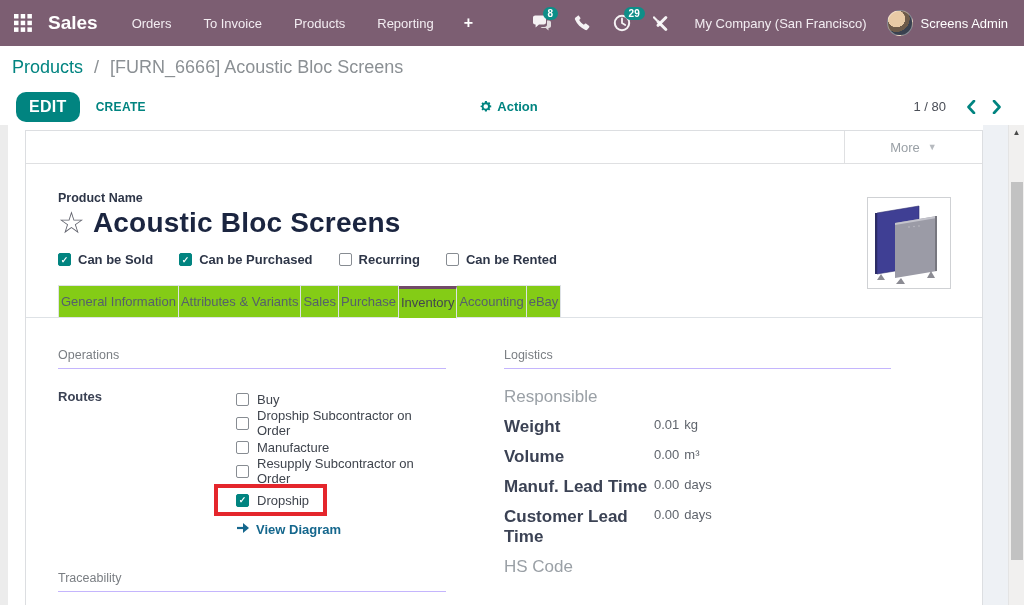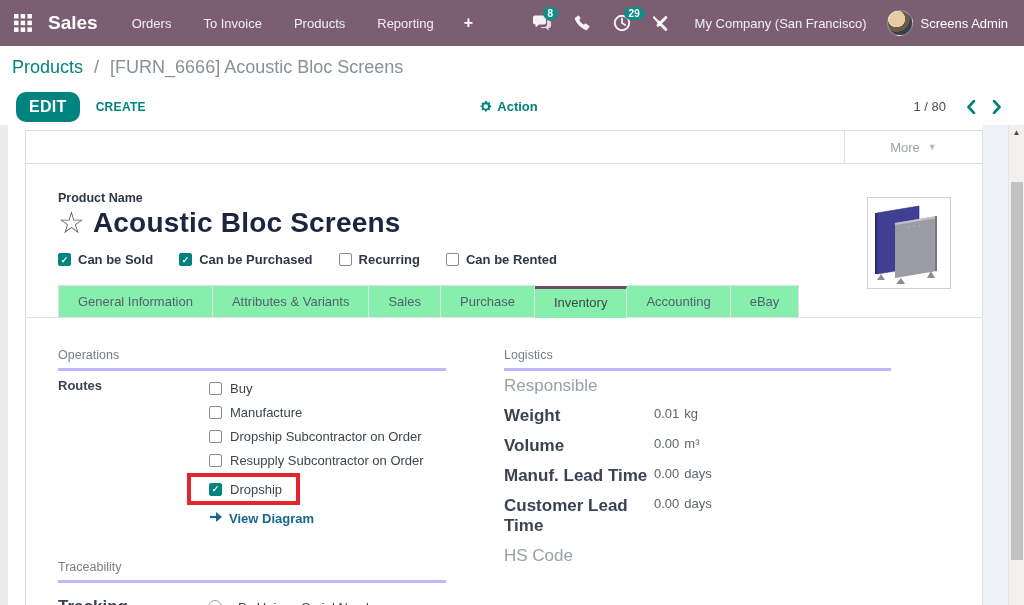--- a/index.html
+++ b/index.html
@@ -59,30 +59,30 @@
   .flag-label { font-weight:bold; color:#2e3648; font-size:13px; }
   .cb { width:13px; height:13px; border:1px solid #878c92; border-radius:2px; background:#fff; display:inline-flex; align-items:center; justify-content:center; flex:0 0 auto; }
   .cb.checked { background:#018480; border-color:#018480; color:#fff; font-size:9px; font-weight:bold; }
   .cb.checked::after { content:"✓"; }
 
   .product-image { position:absolute; top:33px; right:31px; width:84px; height:92px; border:1px solid #cfd1d4; background:#fff; padding:3px; }
 
   
   .tabs { display:flex; margin-top:18px; align-items:flex-end; position:relative; }
   .tabs::after { content:""; position:absolute; left:-32px; right:-32px; bottom:0; border-bottom:1px solid #dee2e6; }
-  .tab { border:1px solid #dee2e6; border-left-width:0; background:#86efac; padding:8px 19px; font-size:13px; color:#55606b; cursor:pointer; position:relative; z-index:1; }
+  .tab { border:1px solid #dee2e6; border-left-width:0; background:#84cc16; padding:8px 2px; font-size:13px; color:#55606b; cursor:pointer; position:relative; z-index:1; }
   .tab:first-child { border-left-width:1px; }
   .tab.active { border-top:3px solid #714B67; padding-top:6px; border-bottom:1px solid #fff; margin-bottom:-1px; color:#42474e; z-index:2; }
 
   .tab-content { display:flex; padding-top:30px; }
   .col-left { width:388px; flex:0 0 auto; }
   .col-right { width:387px; margin-left:58px; flex:0 0 auto; }
-  .group-title { font-size:12.5px; color:#7a7e83; padding-bottom:6px; border-bottom:3px solid #c4b5fd; margin-bottom:5px; }
-
-  .field-row { display:flex; align-items:flex-start; }
+  .group-title { font-size:12.5px; color:#7a7e83; padding-bottom:6px; border-bottom:1px solid #c4b5fd; margin-bottom:18px; }
+
+  .field-row { display:flex; align-items:flex-start;gap:27px; }
   .field-label { width:151px; flex:0 0 auto; font-weight:bold; color:#3b4254; font-size:13px; padding-top:2px; }
 
   .routes-list { display:flex; flex-direction:column; }
   .chk-row { display:flex; align-items:center; gap:8px; height:24px; cursor:pointer; }
   .chk-row .route-label { color:#3f444d; font-size:13px; }
   .red-annotation { border:4px solid #e4262c; margin-left:-22px; padding:0 14px 0 18px; align-self:flex-start; margin-top:1px; margin-bottom:1px; }
   .view-diagram { display:flex; align-items:flex-start; gap:6px; color:#15678d; font-weight:bold; font-size:13px; margin-top:5px; cursor:pointer; }
 
   .log-row { display:flex; margin-bottom:10px; min-height:18px; }
   .log-label { width:150px; flex:0 0 auto; font-weight:bold; color:#3b4254; font-size:17px; }
@@ -268,25 +268,25 @@
             <div class="group-title">Operations</div>
             <div class="field-row">
               <div class="field-label">Routes</div>
               <div class="routes-list">
                 <label class="chk-row">
                   <span class="cb"></span>
                   <span class="route-label">Buy</span>
                 </label>
                 <label class="chk-row">
                   <span class="cb"></span>
+                  <span class="route-label">Dropship Subcontractor on Order</span>
+                </label>
+                <label class="chk-row">
+                  <span class="cb"></span>
                   <span class="route-label">Manufacture</span>
-                </label>
-                <label class="chk-row">
-                  <span class="cb"></span>
-                  <span class="route-label">Dropship Subcontractor on Order</span>
                 </label>
                 <label class="chk-row">
                   <span class="cb"></span>
                   <span class="route-label">Resupply Subcontractor on Order</span>
                 </label>
                 <div class="red-annotation">
                   <label class="chk-row">
                     <span class="cb checked"></span>
                     <span class="route-label">Dropship</span>
                   </label>

